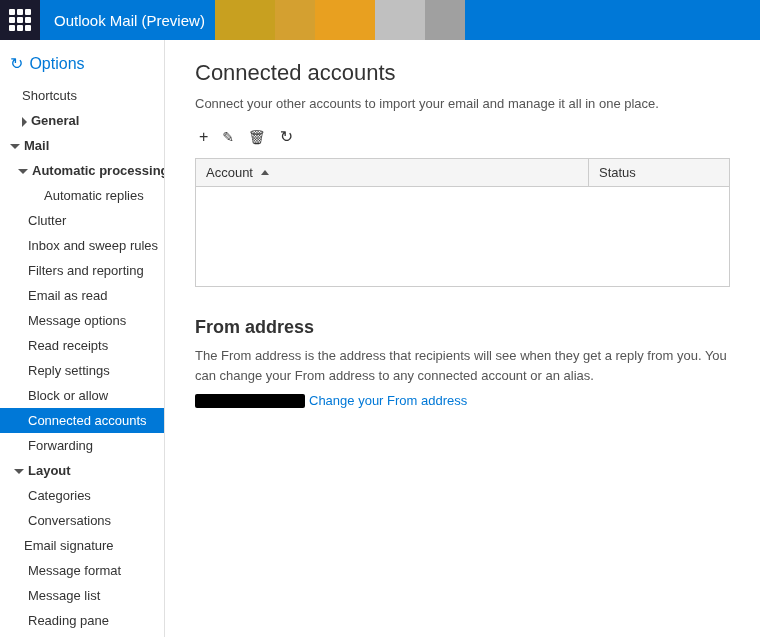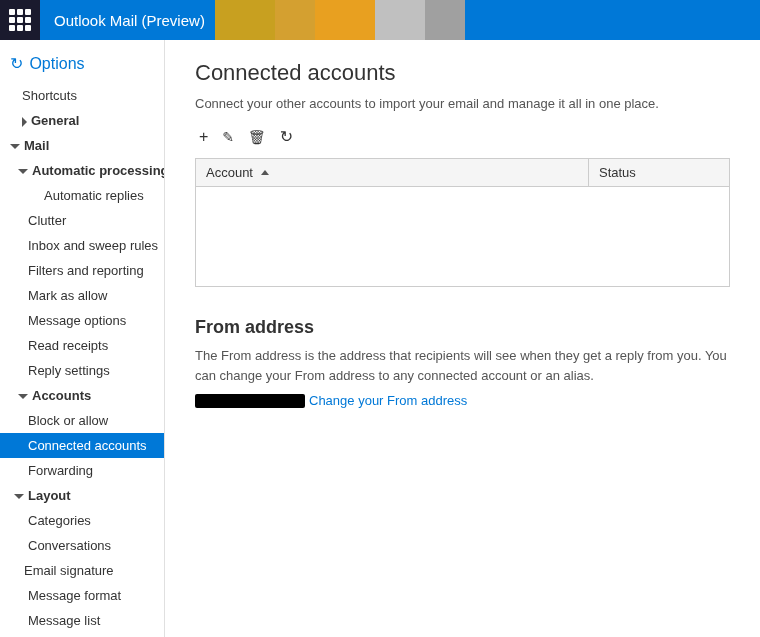--- a/index.html
+++ b/index.html
@@ -255,28 +255,25 @@
     <div class="sidebar-item section-header">
       <span class="triangle-down"></span>Mail
     </div>
     <div class="sidebar-item sub" style="font-weight:600; padding-left:18px;">
       <span class="triangle-down"></span>Automatic processing
     </div>
     <div class="sidebar-item" style="padding-left:44px;">Automatic replies</div>
     <div class="sidebar-item" style="padding-left:28px;">Clutter</div>
     <div class="sidebar-item" style="padding-left:28px;">Inbox and sweep rules</div>
     <div class="sidebar-item" style="padding-left:28px;">Filters and reporting</div>
-    <div class="sidebar-item" style="padding-left:28px;">Mark as allow</div>
+    <div class="sidebar-item" style="padding-left:28px;">Email as read</div>
     <div class="sidebar-item" style="padding-left:28px;">Message options</div>
     <div class="sidebar-item" style="padding-left:28px;">Read receipts</div>
     <div class="sidebar-item" style="padding-left:28px;">Reply settings</div>
 
-    <div class="sidebar-item sub" style="font-weight:600; padding-left:18px;">
-      <span class="triangle-down"></span>Accounts
-    </div>
     <div class="sidebar-item" style="padding-left:28px;">Block or allow</div>
     <div class="sidebar-item active" style="padding-left:28px;">Connected accounts</div>
     <div class="sidebar-item" style="padding-left:28px;">Forwarding</div>
 
     <div class="sidebar-item sub" style="font-weight:600; padding-left:14px;">
       <span class="triangle-down"></span>Layout
     </div>
     <div class="sidebar-item" style="padding-left:28px;">Categories</div>
     <div class="sidebar-item" style="padding-left:28px;">Conversations</div>
     <div class="sidebar-item" style="padding-left:24px;">Email signature</div>

